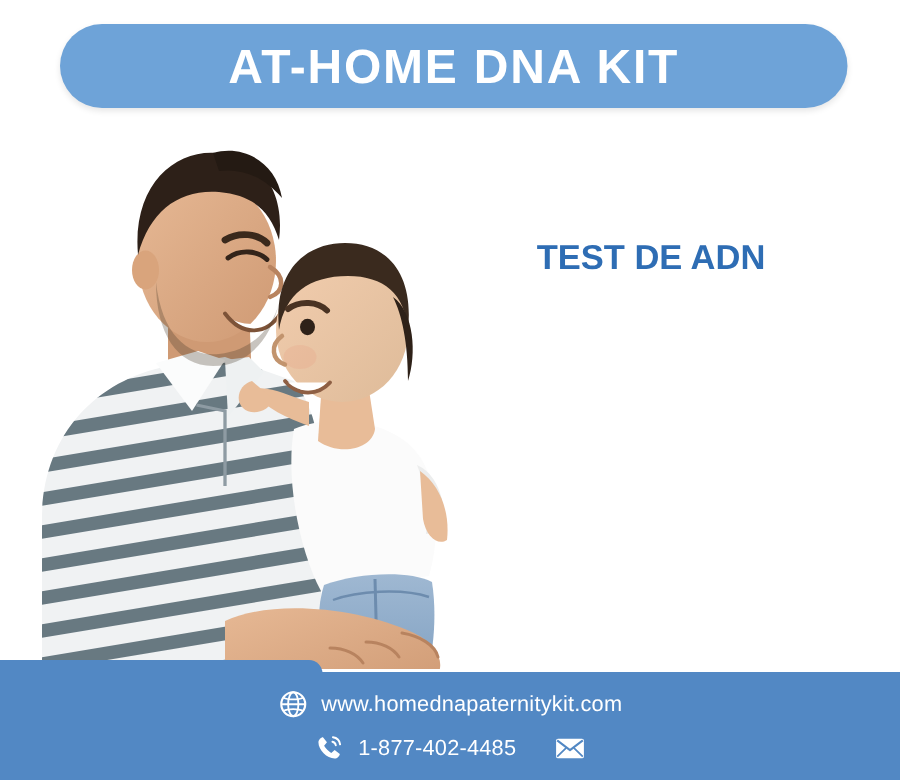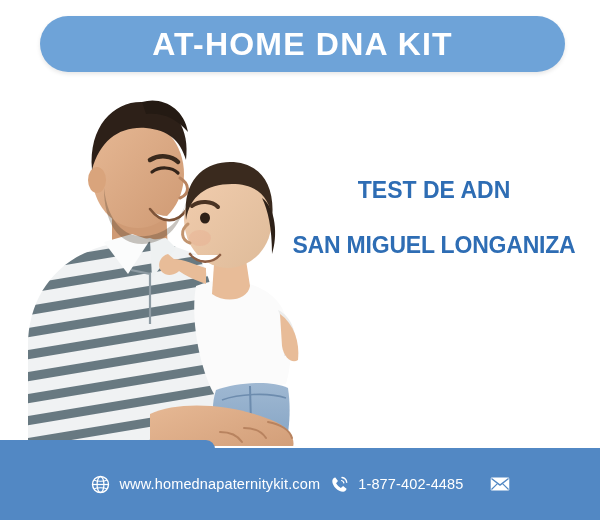--- a/index.html
+++ b/index.html
@@ -60,21 +60,20 @@
     background: #ffffff;
   }
 
   
   .headline-col {
     position: absolute;
     left: 272px;
     top: 160px;
     width: 324px;
     text-align: center;
-    margin-top: 19px;
   }
   .headline-line {
     color: #2e6db4;
     font-weight: bold;
     line-height: 1.0;
     white-space: nowrap;
   }
   .headline-line.l1 { font-size: 23px; margin-bottom: 32px; }
   .headline-line.l2 { font-size: 23px; margin-bottom: 32px; }
   .headline-line.l3 { font-size: 23px; letter-spacing: -0.2px; }
@@ -97,21 +96,21 @@
     height: 72px;
     background: #5288c4;
   }
   .footer-rows {
     position: absolute;
     left: 0;
     top: 448px;
     width: 600px;
     height: 72px;
     display: flex;
-    flex-direction: row;
+    flex-direction: column;
     justify-content: center;
     align-items: center;
     gap: 9px;
   }
   .footer-row {
     display: flex;
     align-items: center;
     justify-content: center;
     gap: 10px;
   }
@@ -262,21 +261,20 @@
         <path d="M244 350 C254 350 262 354 266 360" stroke="#b8835f" stroke-width="2" fill="none" stroke-linecap="round"></path>
         <path d="M220 354 C230 354 238 358 242 364" stroke="#b8835f" stroke-width="2" fill="none" stroke-linecap="round"></path>
 
         <path d="M26 300 C22 330 26 356 34 368 L88 368 C80 338 76 314 74 296 Z" fill="#dfe3e5" opacity="0"></path>
       </g>
     </svg>
   </div>
 
   <div class="headline-col">
     <div class="headline-line l1">TEST DE ADN</div>
-    <div class="headline-line l3">SAN MIGUEL LONGANIZA</div>
   </div>
 
   <div class="footer-step"></div>
   <div class="footer-bar"></div>
 
   <div class="footer-rows">
 
     <div class="footer-row row1">
       <div class="fitem">
         <span class="ficon">

